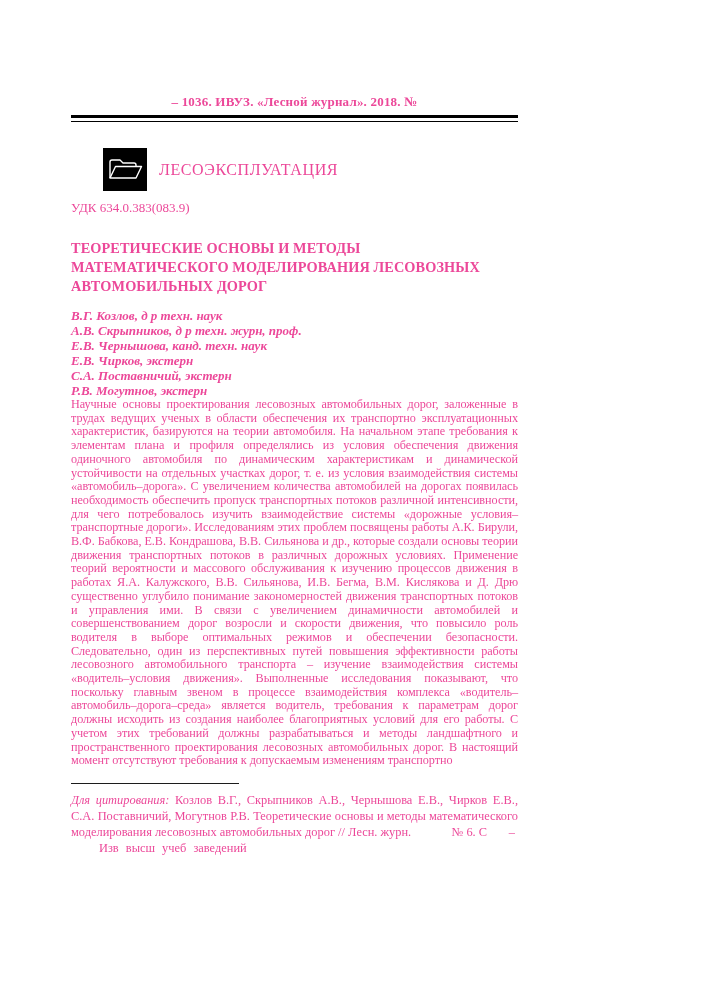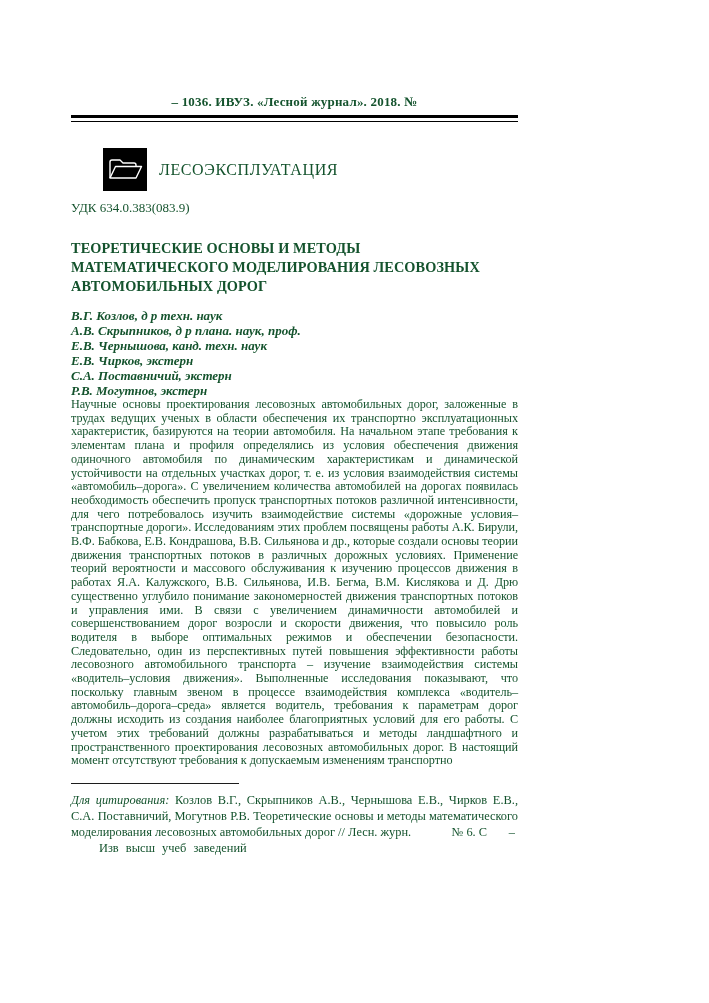--- a/index.html
+++ b/index.html
@@ -3,21 +3,21 @@
 <meta charset="utf-8">
 <style>
   * { box-sizing: border-box; margin: 0; padding: 0; }
   html, body { background: #ffffff; }
   .page {
     position: relative;
     width: 709px;
     height: 1003px;
     background: #ffffff;
     font-family: "Liberation Serif", "DejaVu Serif", serif;
-    color: #14532d;
+    color: #ec4899;
     overflow: hidden;
     padding: 94px 191px 0 71px; 
   }
   .running-head {
     text-align: center;
     font-weight: bold;
     font-size: 13px;
     line-height: 16px;
     letter-spacing: 0.2px;
     white-space: nowrap;
@@ -110,21 +110,21 @@
     </svg>
     <div class="section-label">ЛЕСОЭКСПЛУАТАЦИЯ</div>
   </div>
 
   <div class="udc">УДК 634.0.383(083.9)</div>
 
   <div class="article-title">ТЕОРЕТИЧЕСКИЕ ОСНОВЫ И МЕТОДЫ МАТЕМАТИЧЕСКОГО МОДЕЛИРОВАНИЯ ЛЕСОВОЗНЫХ АВТОМОБИЛЬНЫХ ДОРОГ</div>
 
   <div class="authors">
     <div class="author-line">В.Г. Козлов, д р техн. наук</div>
-    <div class="author-line">А.В. Скрыпников, д р плана. наук, проф.</div>
+    <div class="author-line">А.В. Скрыпников, д р техн. журн, проф.</div>
     <div class="author-line">Е.В. Чернышова, канд. техн. наук</div>
     <div class="author-line">Е.В. Чирков, экстерн</div>
     <div class="author-line">С.А. Поставничий, экстерн</div>
     <div class="author-line">Р.В. Могутнов, экстерн</div>
   </div>
 
   <div class="article-body">Научные основы проектирования лесовозных автомобильных дорог, заложенные в трудах ведущих ученых в области обеспечения их транспортно эксплуатационных характеристик, базируются на теории автомобиля. На начальном этапе требования к элементам плана и профиля определялись из условия обеспечения движения одиночного автомобиля по динамическим характеристикам и динамической устойчивости на отдельных участках дорог, т. е. из условия взаимодействия системы «автомобиль–дорога». С увеличением количества автомобилей на дорогах появилась необходимость обеспечить пропуск транспортных потоков различной интенсивности, для чего потребовалось изучить взаимодействие системы «дорожные условия–транспортные дороги». Исследованиям этих проблем посвящены работы А.К. Бирули, В.Ф. Бабкова, Е.В. Кондрашова, В.В. Сильянова и др., которые создали основы теории движения транспортных потоков в различных дорожных условиях. Применение теорий вероятности и массового обслуживания к изучению процессов движения в работах Я.А. Калужского, В.В. Сильянова, И.В. Бегма, В.М. Кислякова и Д. Дрю существенно углубило понимание закономерностей движения транспортных потоков и управления ими. В связи с увеличением динамичности автомобилей и совершенствованием дорог возросли и скорости движения, что повысило роль водителя в выборе оптимальных режимов и обеспечении безопасности. Следовательно, один из перспективных путей повышения эффективности работы лесовозного автомобильного транспорта – изучение взаимодействия системы «водитель–условия движения». Выполненные исследования показывают, что поскольку главным звеном в процессе взаимодействия комплекса «водитель–автомобиль–дорога–среда» является водитель, требования к параметрам дорог должны исходить из создания наиболее благоприятных условий для его работы. С учетом этих требований должны разрабатываться и методы ландшафтного и пространственного проектирования лесовозных автомобильных дорог. В настоящий момент отсутствуют требования к допускаемым изменениям транспортно</div>
 
   <div class="footnote-divider"></div>
 

